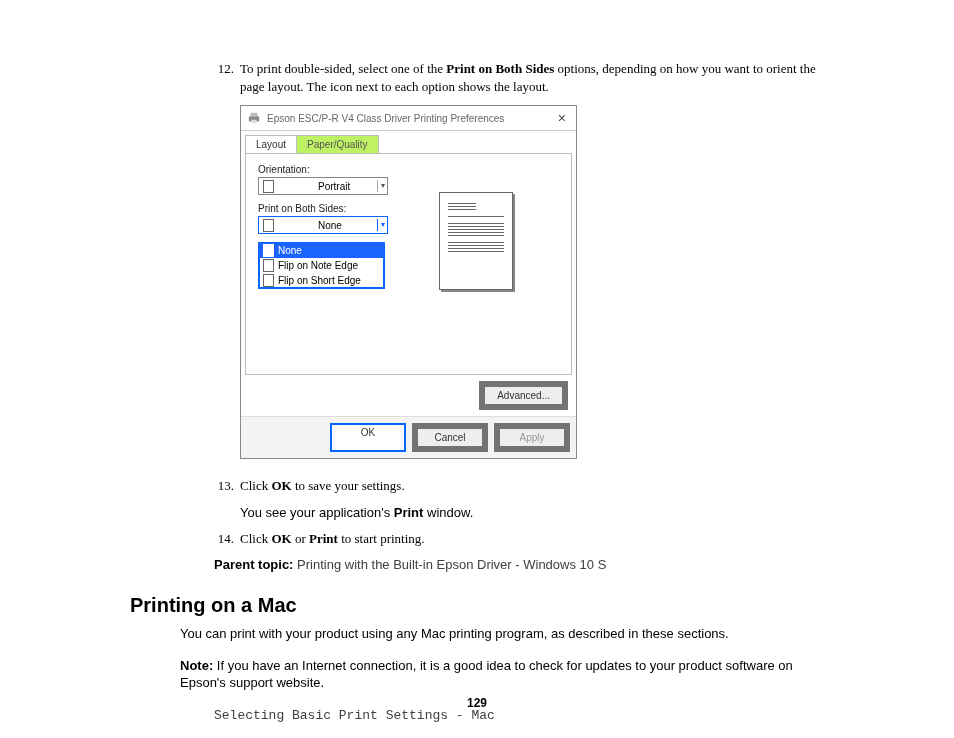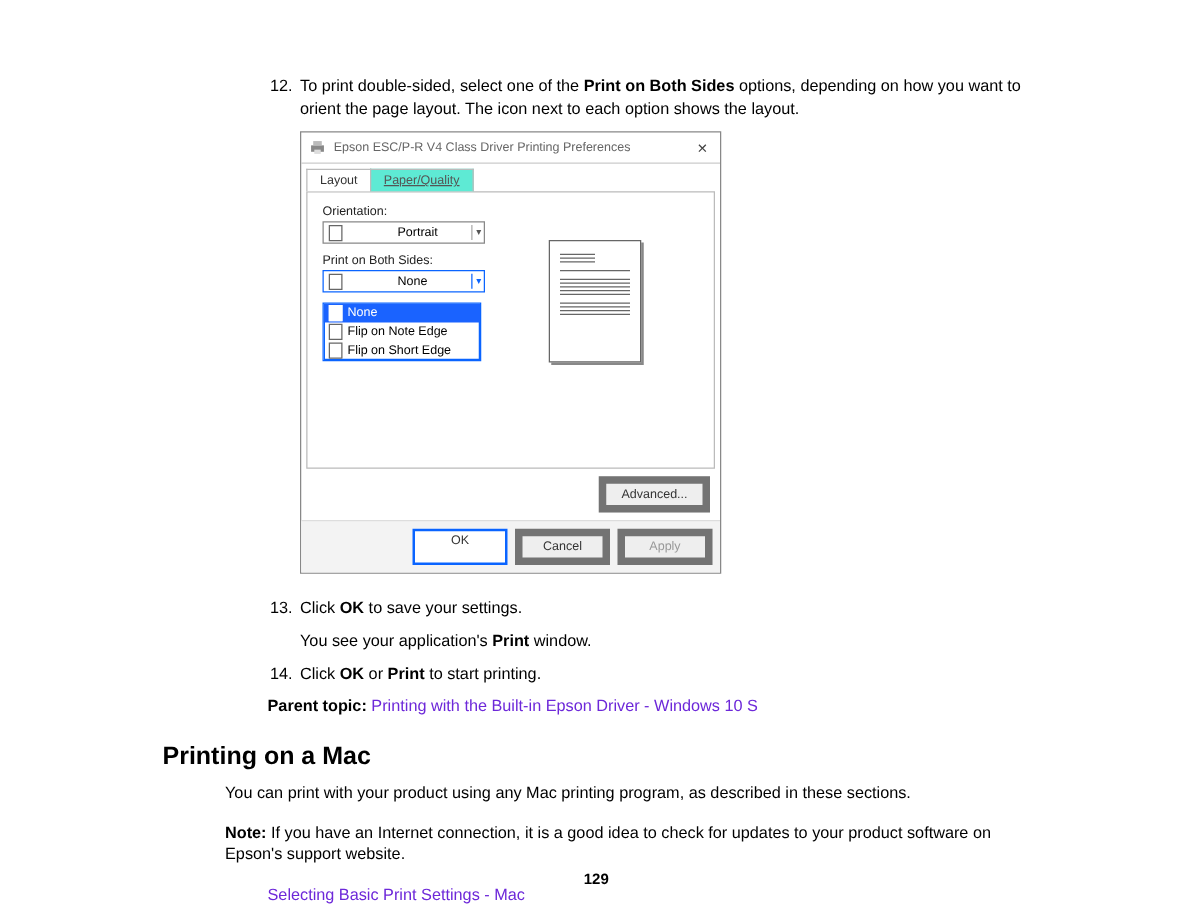--- a/index.html
+++ b/index.html
@@ -14,56 +14,58 @@
     position: relative;
   }
   .page {
     padding: 60px 115px 0 130px;
   }
   .step {
     display: flex;
     margin-bottom: 10px;
     margin-left: 80px;
     line-height: 1.35;
+    font-family: Liberation Serif, serif;
   }
   .step-num {
     width: 24px;
     flex: none;
     text-align: right;
     padding-right: 6px;
   }
   .step-body {
     flex: 1;
   }
   .indent-sub {
     margin-left: 110px;
     margin-bottom: 10px;
   }
   .parent-topic {
     margin-left: 84px;
     margin-bottom: 22px;
   }
   a.link {
-    color: #6d28d9;
+    color: #404040;
     text-decoration: none;
     cursor: pointer;
   }
   .heading {
     font-size: 20px;
     font-weight: bold;
     margin: 0 0 8px 0;
   }
   .body-text {
     margin-left: 50px;
     margin-bottom: 14px;
     line-height: 1.35;
   }
   .links-block {
     margin-left: 84px;
     line-height: 1.5;
+    font-family: Liberation Mono, monospace;
   }
   .page-num {
     position: absolute;
     bottom: 28px;
     width: 954px;
     text-align: center;
     font-weight: bold;
     font-size: 12px;
   }
 
@@ -101,23 +103,22 @@
   }
   .tab {
     border: 1px solid #bbb;
     border-bottom: none;
     padding: 3px 10px;
     background: #fff;
     margin-right: -1px;
     color: #333;
   }
   .tab.inactive {
-    background: #5eead4;
+    background: #bef264;
     color: #555;
-    text-decoration: underline;
   }
   .tabpanel {
     border: 1px solid #bbb;
     margin: 0 4px;
     padding: 10px 12px;
     min-height: 200px;
     display: flex;
   }
   .col-left { width: 135px; }
   .col-right { flex: 1; display:flex; align-items:flex-start; justify-content:center; padding-top:28px;}

